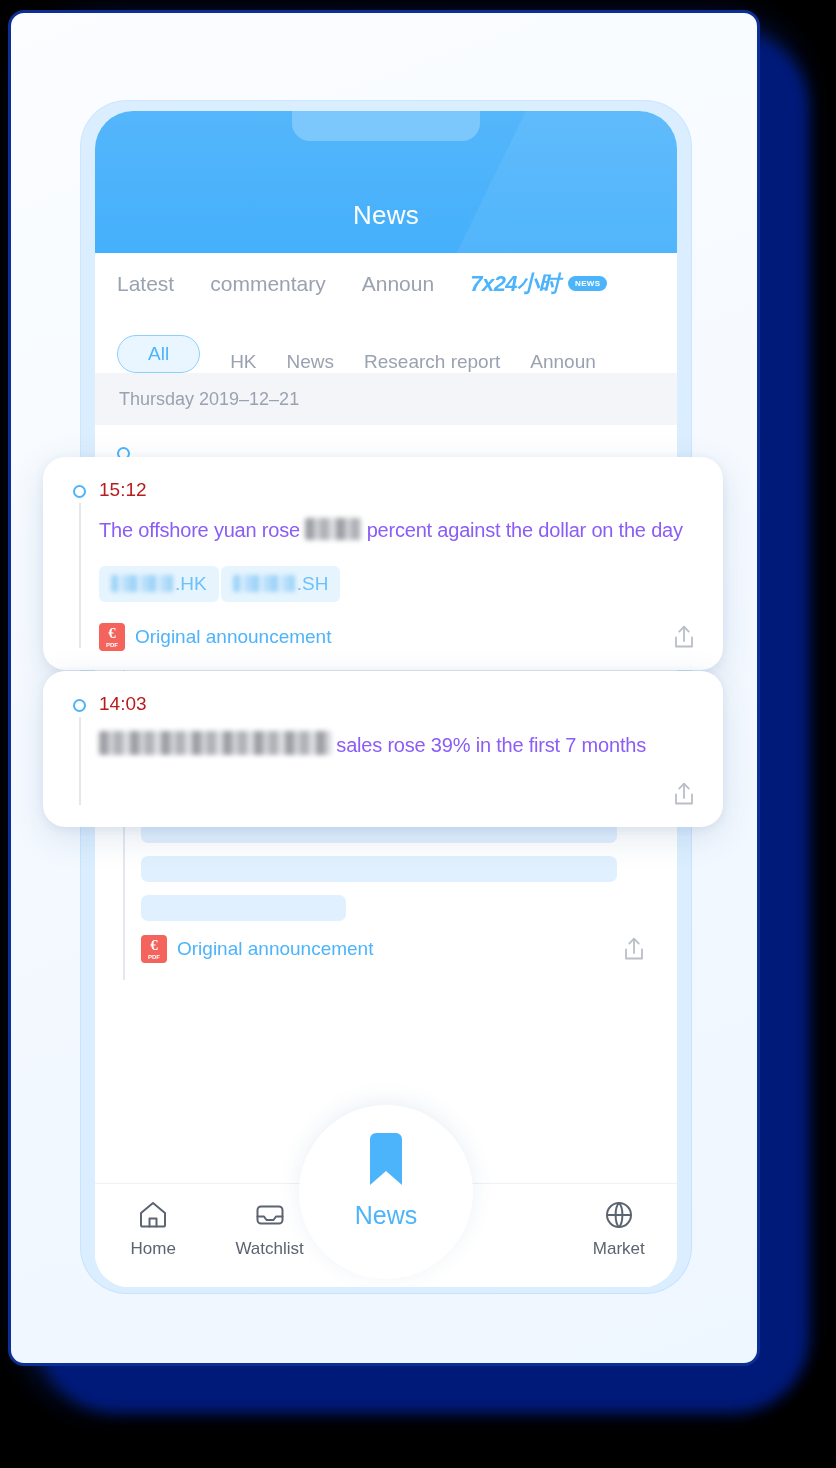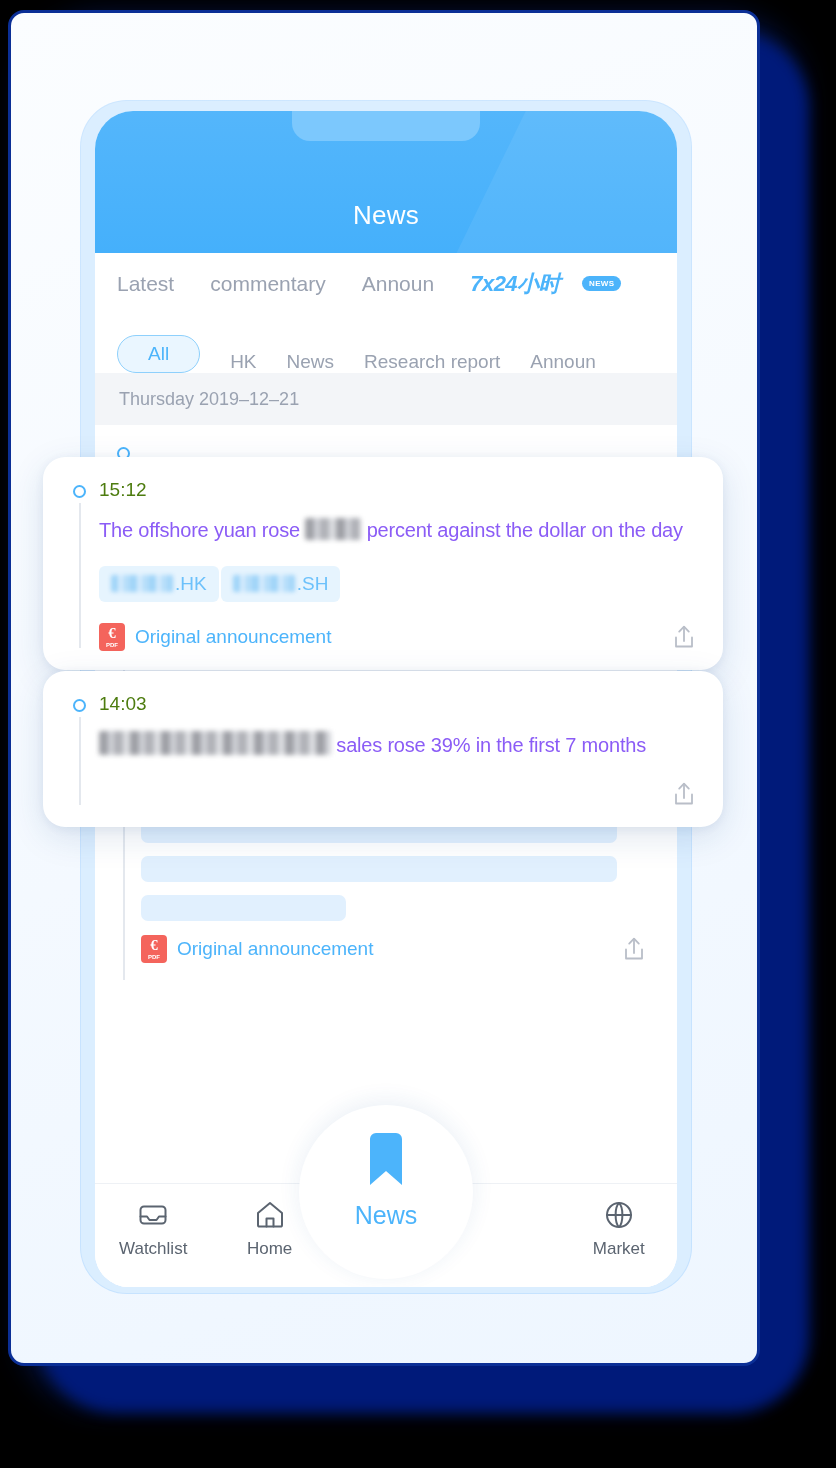--- a/index.html
+++ b/index.html
@@ -123,21 +123,21 @@
     background: #fff;
   }
   .top-tab {
     font-size: 21px;
     color: #9aa2b1;
     white-space: nowrap;
   }
   .tab-7x24 {
     display: flex;
     align-items: center;
-    gap: 22px;
+    gap: 8px;
     white-space: nowrap;
   }
   .tab-7x24 .txt {
     font-size: 22px;
     font-weight: bold;
     font-style: italic;
     color: #4cb4fb;
     letter-spacing: -.5px;
   }
   .news-badge {
@@ -293,21 +293,21 @@
   .float-card .rail {
     position: absolute;
     left: 36px;
     top: 46px;
     bottom: 22px;
     width: 1.5px;
     background: #e4e8ee;
   }
   .float-card .time {
     font-size: 19px;
-    color: #4d7c0f;
+    color: #b91c1c;
     margin-bottom: 16px;
   }
   .headline {
     font-size: 20px;
     line-height: 1.34;
     color: #8b5cf6;
     letter-spacing: -.2px;
   }
 
   
@@ -473,35 +473,35 @@
             </div>
           </div>
 
         </div>
 
         <div class="bottom-nav">
 
           <div class="nav-item">
             <span class="nav-ico">
               <svg viewBox="0 0 34 34" width="34" height="34" fill="none" stroke="#5b6470" stroke-width="2" stroke-linecap="round" stroke-linejoin="round">
+                <path d="M5 15 L17 5 L29 15 V27 A1.6 1.6 0 0 1 27.4 28.6 H6.6 A1.6 1.6 0 0 1 5 27 Z"></path>
+                <path d="M13.5 28.6 V20.5 H20.5 V28.6"></path>
+              </svg>
+            </span>
+            <span class="label">Home</span>
+          </div>
+
+          <div class="nav-item">
+            <span class="nav-ico">
+              <svg viewBox="0 0 34 34" width="34" height="34" fill="none" stroke="#5b6470" stroke-width="2" stroke-linecap="round" stroke-linejoin="round">
                 <rect x="4.5" y="8.5" width="25" height="17" rx="3.5"></rect>
                 <path d="M4.5 18.5 H11 L13.5 22 H20.5 L23 18.5 H29.5"></path>
               </svg>
             </span>
             <span class="label">Watchlist</span>
-          </div>
-
-          <div class="nav-item">
-            <span class="nav-ico">
-              <svg viewBox="0 0 34 34" width="34" height="34" fill="none" stroke="#5b6470" stroke-width="2" stroke-linecap="round" stroke-linejoin="round">
-                <path d="M5 15 L17 5 L29 15 V27 A1.6 1.6 0 0 1 27.4 28.6 H6.6 A1.6 1.6 0 0 1 5 27 Z"></path>
-                <path d="M13.5 28.6 V20.5 H20.5 V28.6"></path>
-              </svg>
-            </span>
-            <span class="label">Home</span>
           </div>
 
           <div class="nav-item">
             <span class="nav-ico">
               <svg viewBox="0 0 34 34" width="34" height="34" fill="none" stroke="#5b6470" stroke-width="2" stroke-linecap="round" stroke-linejoin="round">
                 <circle cx="17" cy="17" r="12"></circle>
                 <path d="M11 14 H22 L19 11"></path>
                 <path d="M23 20 H12 L15 23"></path>
               </svg>
             </span>

